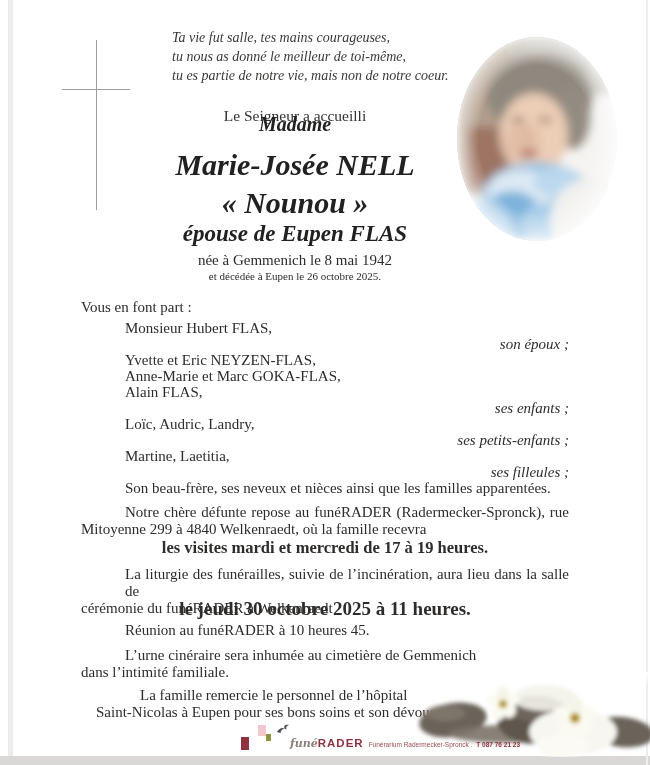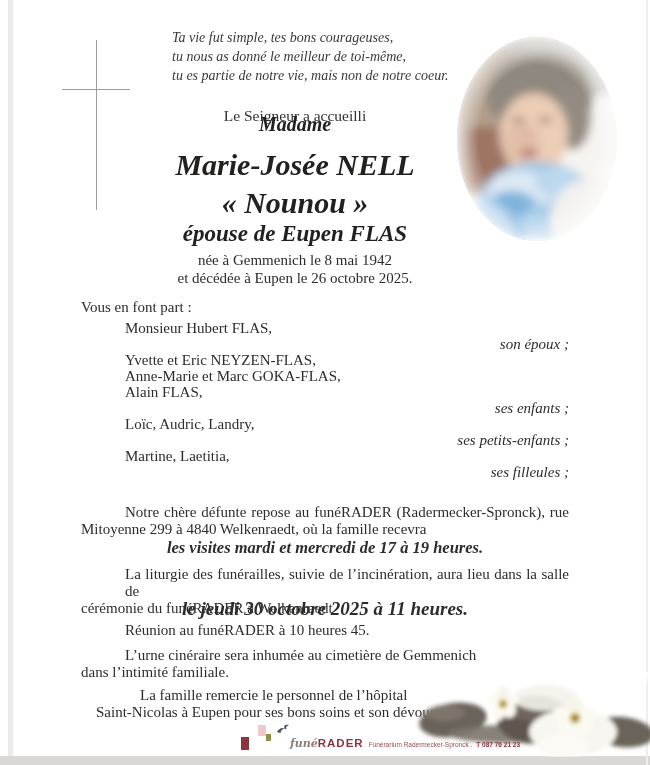--- a/index.html
+++ b/index.html
@@ -19,38 +19,38 @@
   .quote{position:absolute;left:172px;top:28px;font-style:italic;font-size:14px;line-height:19px;color:#3b3937;}
 
   
   .header-col{position:absolute;left:30px;top:0;width:530px;text-align:center;}
   .intro{position:absolute;left:0;top:107px;width:100%;font-size:15.5px;color:#333130;}
   .t-madame{position:absolute;left:0;top:113px;width:100%;font-size:20px;font-weight:bold;font-style:italic;color:#222120;}
   .t-name{position:absolute;left:0;top:148px;width:100%;font-size:30px;font-weight:bold;font-style:italic;color:#222120;}
   .t-nick{position:absolute;left:0;top:186px;width:100%;font-size:30px;font-weight:bold;font-style:italic;color:#222120;}
   .t-spouse{position:absolute;left:0;top:221px;width:100%;font-size:23px;font-weight:bold;font-style:italic;color:#222120;}
   .t-born{position:absolute;left:0;top:252px;width:100%;font-size:15px;}
-  .t-died{position:absolute;left:0;top:270px;width:100%;font-size:15px;}
+  .t-died{position:absolute;left:0;top:270px;width:100%;font-size:11px;}
 
   
   .portrait{position:absolute;left:452px;top:32px;width:170px;height:215px;}
 
   
   .ann-col{position:absolute;left:81px;top:299px;width:488px;font-size:15px;line-height:16px;}
   .ann-heading{margin:0 0 5px 0;}
   .ann-name{padding-left:44px;}
   .ann-rel{text-align:right;font-style:italic;}
   .ann-closing{padding-left:44px;}
 
   
   .para{position:absolute;left:81px;width:488px;font-size:15px;line-height:17px;}
   .p-repose{top:504px;}
   .p-liturgy{top:566px;}
   .jline{text-align:justify;text-align-last:justify;padding-left:44px;}
-  .bold-center{position:absolute;left:81px;width:488px;text-align:center;font-weight:bold;font-style:italic;}
+  .bold-center{position:absolute;left:81px;width:488px;text-align:center;font-weight:bold;}
   .p-visits{top:538px;font-size:16.5px;}
   .p-funeral{top:598px;font-size:19px;}
   .p-meeting{top:622px;}
   .p-meeting .ind{padding-left:44px;}
   .p-urn{top:647px;}
   .p-thanks{top:687px;margin-left:15px;}
   .ind{padding-left:44px;}
 
   
   .stones{position:absolute;left:415px;top:672px;width:235px;height:85px;}
@@ -76,21 +76,21 @@
   <div class="scan-band-left"></div>
   <div class="scan-band-bottom"></div>
   <div class="scan-line-right"></div>
 
   <div>
     <div class="cross-v"></div>
     <div class="cross-h"></div>
   </div>
 
   <div class="quote">
-    <div>Ta vie fut simple, tes bons courageuses,</div>
+    <div>Ta vie fut salle, tes mains courageuses,</div>
     <div>tu nous as donné le meilleur de toi-même,</div>
     <div>tu es partie de notre vie, mais non de notre coeur.</div>
   </div>
 
   <div class="portrait">
     <svg width="170" height="215" viewBox="0 0 170 215">
       <defs>
         <clipPath id="oval">
             <ellipse cx="85" cy="107" rx="80" ry="102"></ellipse>
           </clipPath>
@@ -152,20 +152,21 @@
     <div class="ann-name">Anne-Marie et Marc GOKA-FLAS,</div>
     <div class="ann-name">Alain FLAS,</div>
     <div class="ann-rel">ses enfants ;</div>
 
     <div class="ann-name">Loïc, Audric, Landry,</div>
     <div class="ann-rel">ses petits-enfants ;</div>
 
     <div class="ann-name">Martine, Laetitia,</div>
     <div class="ann-rel">ses filleules ;</div>
 
+    <div class="ann-closing">Son beau-frère, ses neveux et nièces ainsi que les familles apparentées.</div>
   </div>
 
   <div class="para p-repose">
     <div class="jline">Notre chère défunte repose au funéRADER (Radermecker-Spronck), rue</div>
     <div>Mitoyenne 299 à 4840 Welkenraedt, où la famille recevra</div>
   </div>
   <div class="bold-center p-visits">les visites mardi et mercredi de 17 à 19 heures.</div>
 
   <div class="para p-liturgy">
     <div class="jline">La liturgie des funérailles, suivie de l’incinération, aura lieu dans la salle de</div>

